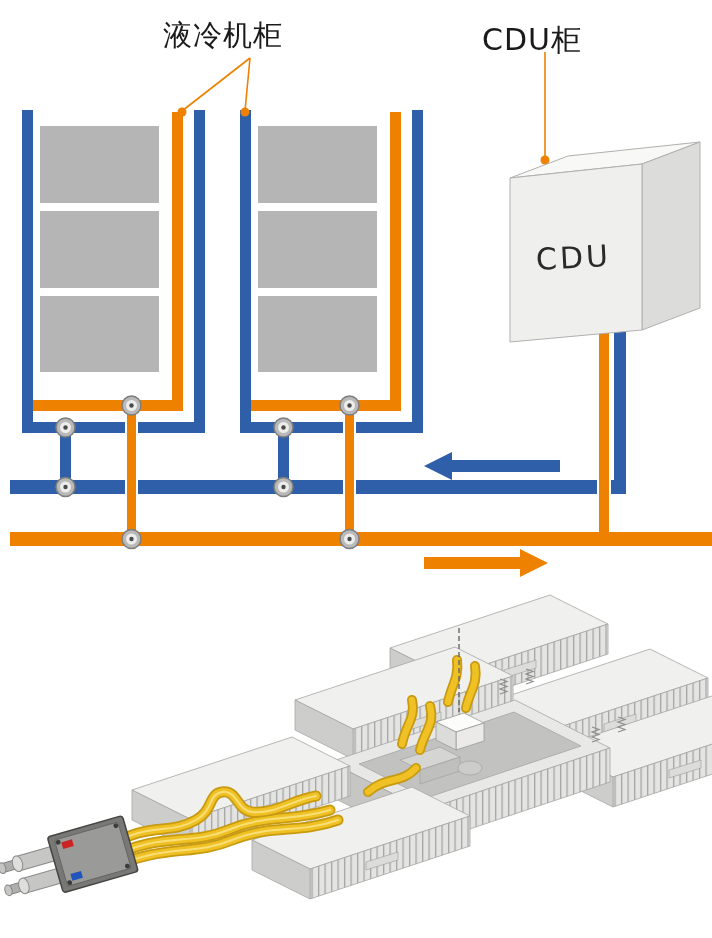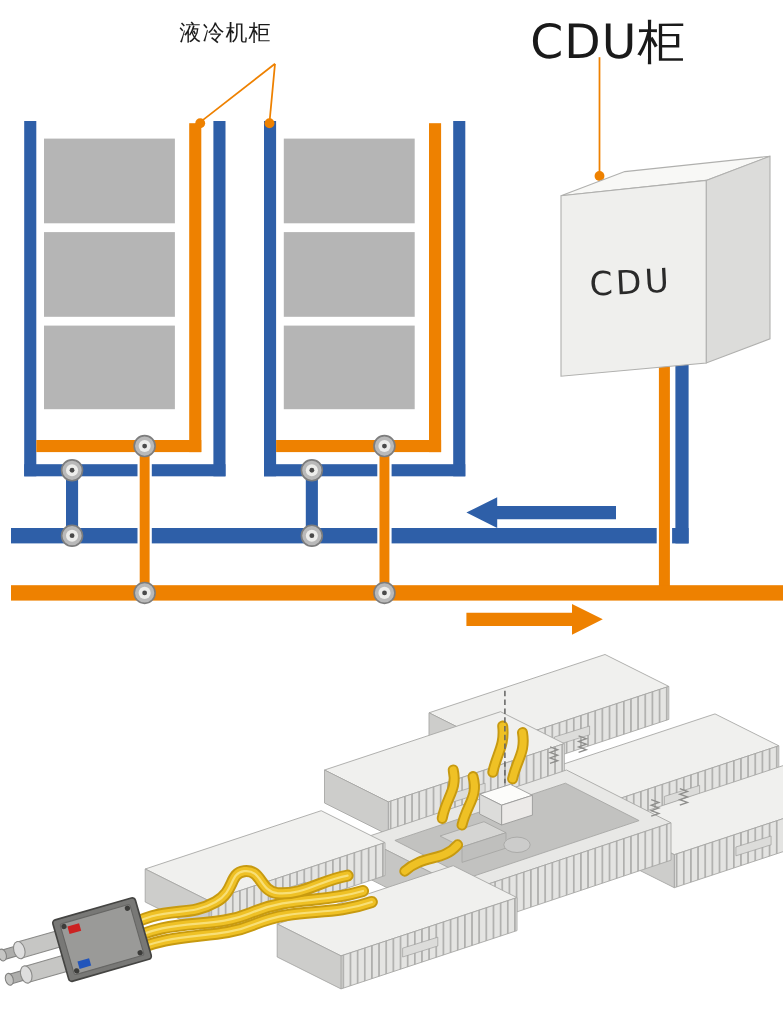--- a/index.html
+++ b/index.html
@@ -1,21 +1,21 @@
 <!DOCTYPE html>
 <html><head>
 <meta charset="utf-8">
 <style>
   html,body{margin:0;padding:0;background:#fff;}
   #stage{position:relative;width:712px;height:938px;background:#fff;overflow:hidden;
          font-family:"DejaVu Sans","Liberation Sans",sans-serif;}
   #stage svg{position:absolute;left:0;top:0;}
   .lbl{position:absolute;color:#1a1a1a;white-space:nowrap;}
-  #cabinet-label{left:163px;top:16px;font-size:20px;letter-spacing:1px;}
-  #cdu-cabinet-label{left:482px;top:10px;font-size:43px;letter-spacing:1px;}
+  #cabinet-label{left:163px;top:16px;font-size:29px;letter-spacing:1px;}
+  #cdu-cabinet-label{left:482px;top:20px;font-size:30px;letter-spacing:1px;}
   #cdu-box-label{left:536px;top:240px;font-size:30px;letter-spacing:3px;color:#2a2a2a;
                  transform:rotate(-3deg);}
 </style>
 </head>
 <body>
 
 <div id="stage">
 
 <svg width="712" height="938" viewBox="0 0 712 938">
   <defs>

